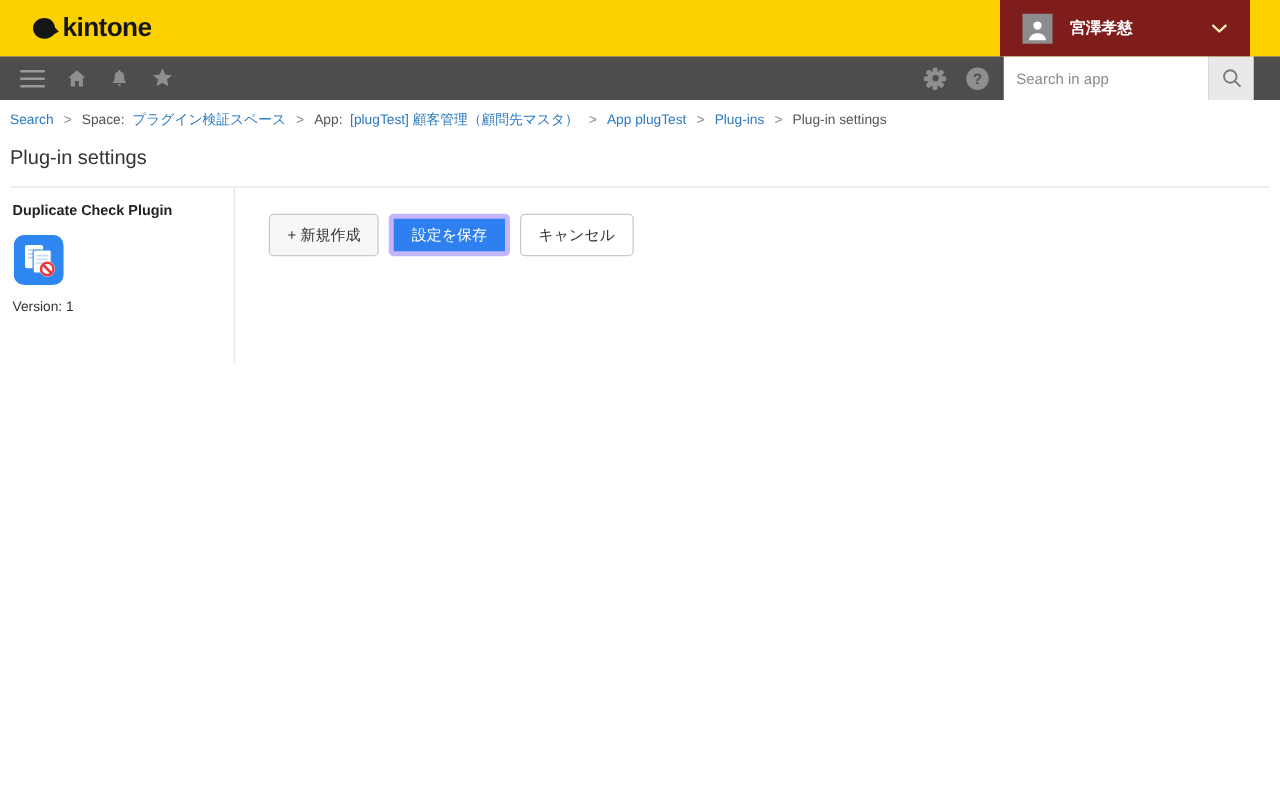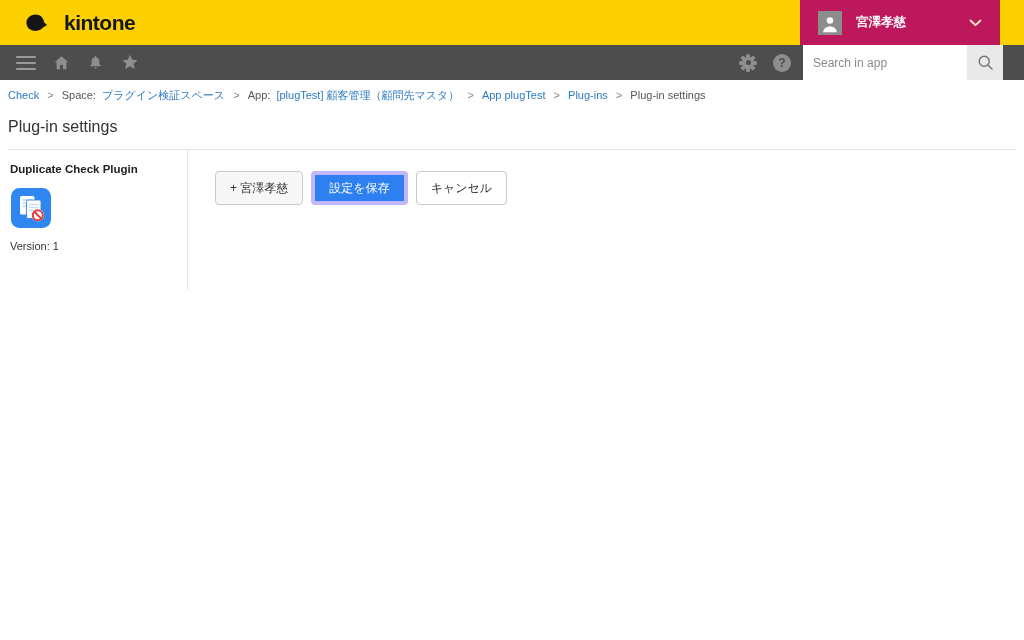--- a/index.html
+++ b/index.html
@@ -1,25 +1,25 @@
 <!DOCTYPE html>
 <html><head>
 <meta charset="utf-8">
 <style>
   * { margin: 0; padding: 0; box-sizing: border-box; }
   html, body { width: 1024px; height: 640px; overflow: hidden; background: #fff;
     font-family: "Liberation Sans", "DejaVu Sans", sans-serif; }
 
   
   .header { position: relative; height: 45px; background: #fdd000; display: flex; align-items: center; }
-  .logo { display: flex; align-items: center; margin-left: 25px; cursor: pointer; gap: 14px; }
+  .logo { display: flex; align-items: center; margin-left: 25px; cursor: pointer; }
   .logo-mark { width: 23px; height: 20px; margin-right: 2px; }
   .logo-text { font-size: 21px; font-weight: bold; color: #161616; letter-spacing: -0.5px; }
   .user-menu { position: absolute; right: 24px; top: 0; width: 200px; height: 45px;
-    background: #be185d; display: flex; align-items: center; padding: 0 14px; cursor: pointer; }
+    background: #7f1d1d; display: flex; align-items: center; padding: 0 14px; cursor: pointer; }
   .avatar { width: 24px; height: 24px; background: #8c8c8c; display: flex; align-items: flex-end; justify-content: center; overflow: hidden; margin-left: 4px; }
   .user-name { color: #fff; font-size: 12.5px; font-weight: bold; margin-left: 14px; }
   .chevron { margin-left: auto; margin-right: 4px; }
 
   
   .navbar { height: 35px; background: #4d4d4d; display: flex; align-items: center; }
   .nav-left { display: flex; align-items: center; padding-left: 8px; }
   .nav-btn { height: 35px; display: flex; align-items: center; justify-content: center; cursor: pointer; padding: 0 8px; }
   .hamburger { display: flex; flex-direction: column; justify-content: center; gap: 4px; width: 20px; }
   .hamburger i { display: block; height: 2px; background: #9a9a9a; border-radius: 1px; }
@@ -134,21 +134,21 @@
   </div>
   <button class="search-btn">
     <svg width="19" height="19" viewBox="0 0 22 22">
       <circle cx="9.5" cy="9.5" r="5.8" fill="none" stroke="#777" stroke-width="1.7"></circle>
       <line x1="13.8" y1="13.8" x2="18.5" y2="18.5" stroke="#777" stroke-width="1.7" stroke-linecap="round"></line>
     </svg>
   </button>
 </div>
 
 <nav class="breadcrumb">
-  <a>Check</a>
+  <a>Search</a>
   <span class="sep">&gt;</span>
   <span class="prefix">Space:</span>
   <a>プラグイン検証スペース</a>
   <span class="sep">&gt;</span>
   <span class="prefix">App:</span>
   <a>[plugTest] 顧客管理（顧問先マスタ）</a>
   <span class="sep">&gt;</span>
   <a>App plugTest</a>
   <span class="sep">&gt;</span>
   <a>Plug-ins</a>
@@ -175,19 +175,19 @@
       <line x1="18" y1="22.5" x2="24" y2="22.5" stroke="#c6dcf7" stroke-width="1.4"></line>
       <circle cx="26.8" cy="27.2" r="6.2" fill="#fff"></circle>
       <circle cx="26.8" cy="27.2" r="5" fill="none" stroke="#e23b3b" stroke-width="2"></circle>
       <line x1="23.4" y1="23.8" x2="30.2" y2="30.6" stroke="#e23b3b" stroke-width="2"></line>
     </svg>
     <div class="plugin-version">Version: 1</div>
   </aside>
 
   <main class="main">
     <div class="btn-row">
-      <button class="btn btn-add">+ 宮澤孝慈</button>
+      <button class="btn btn-add">+ 新規作成</button>
       <button class="btn btn-save">設定を保存</button>
       <button class="btn btn-cancel">キャンセル</button>
     </div>
   </main>
 
 </div>
 
 </body></html>

